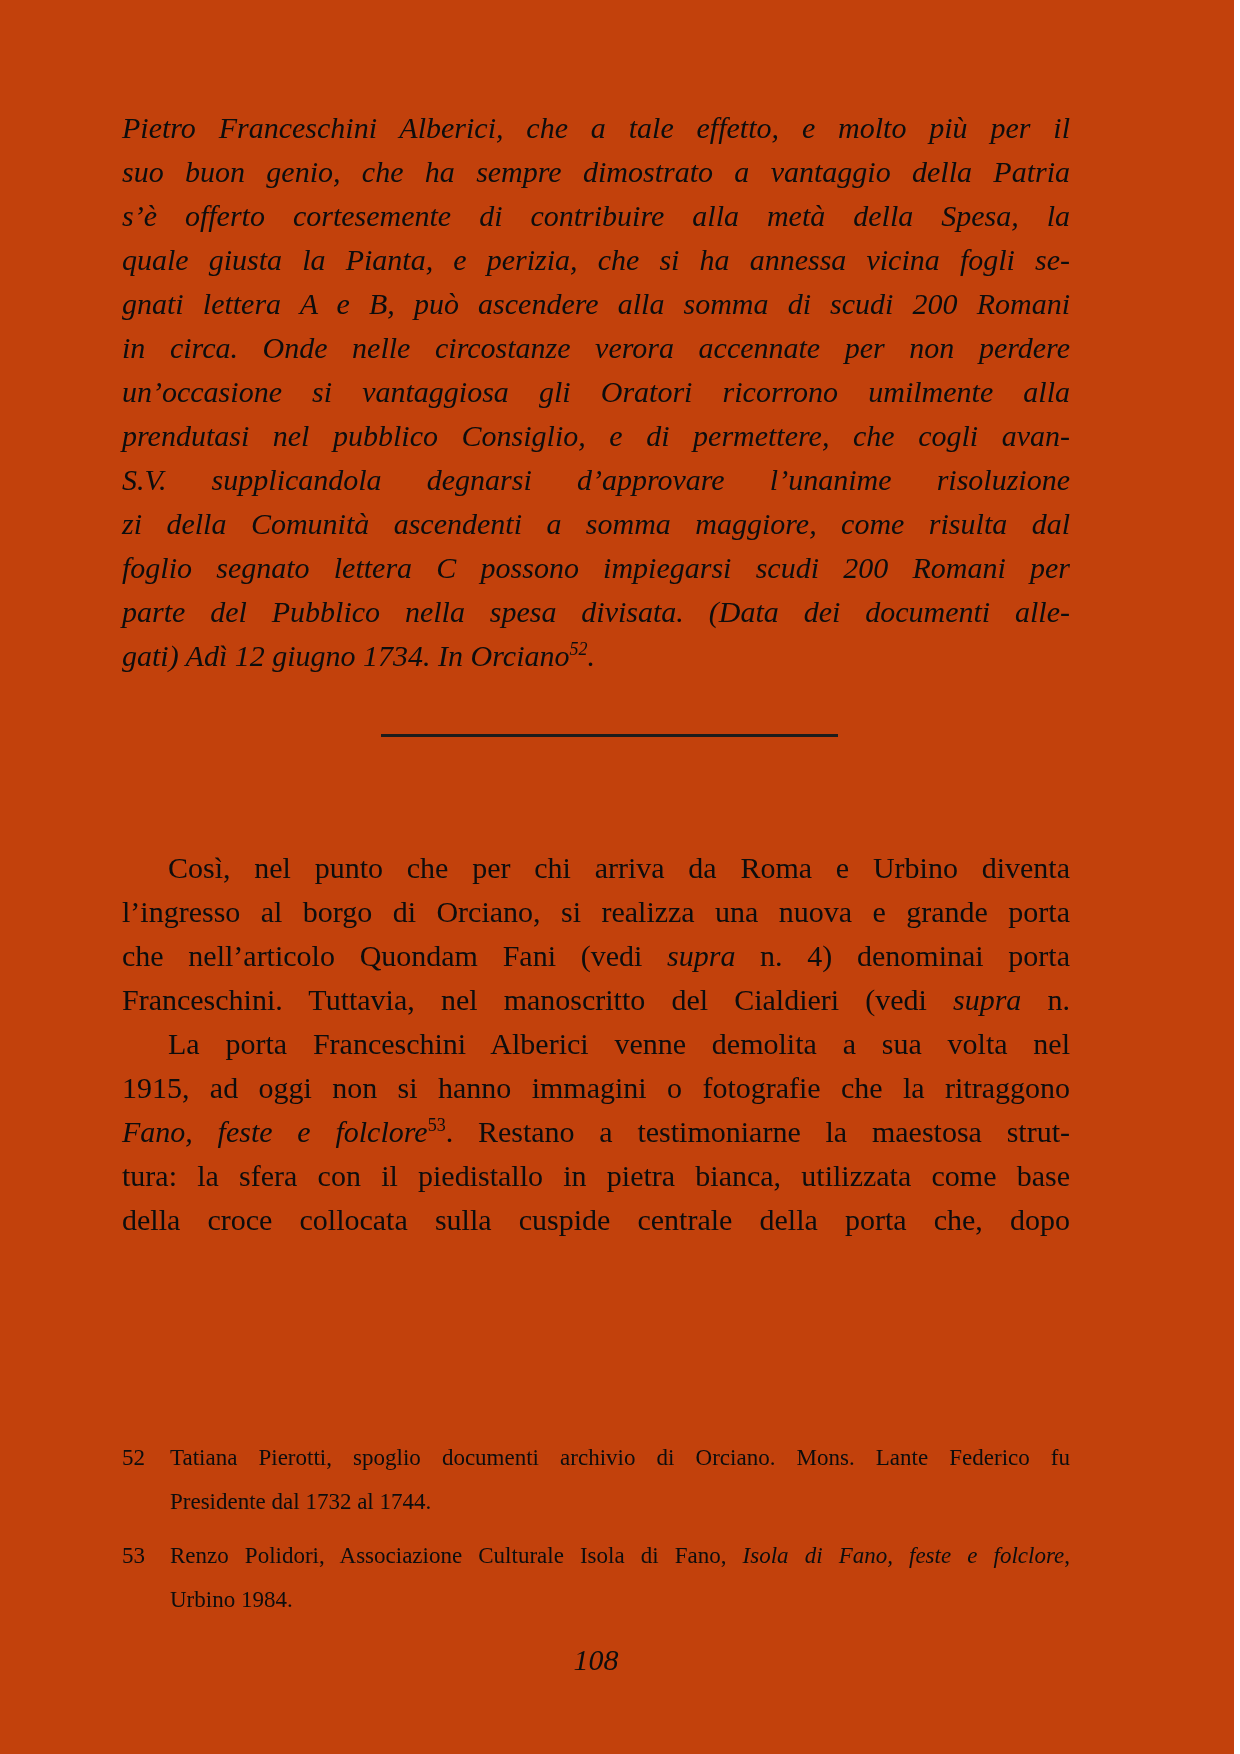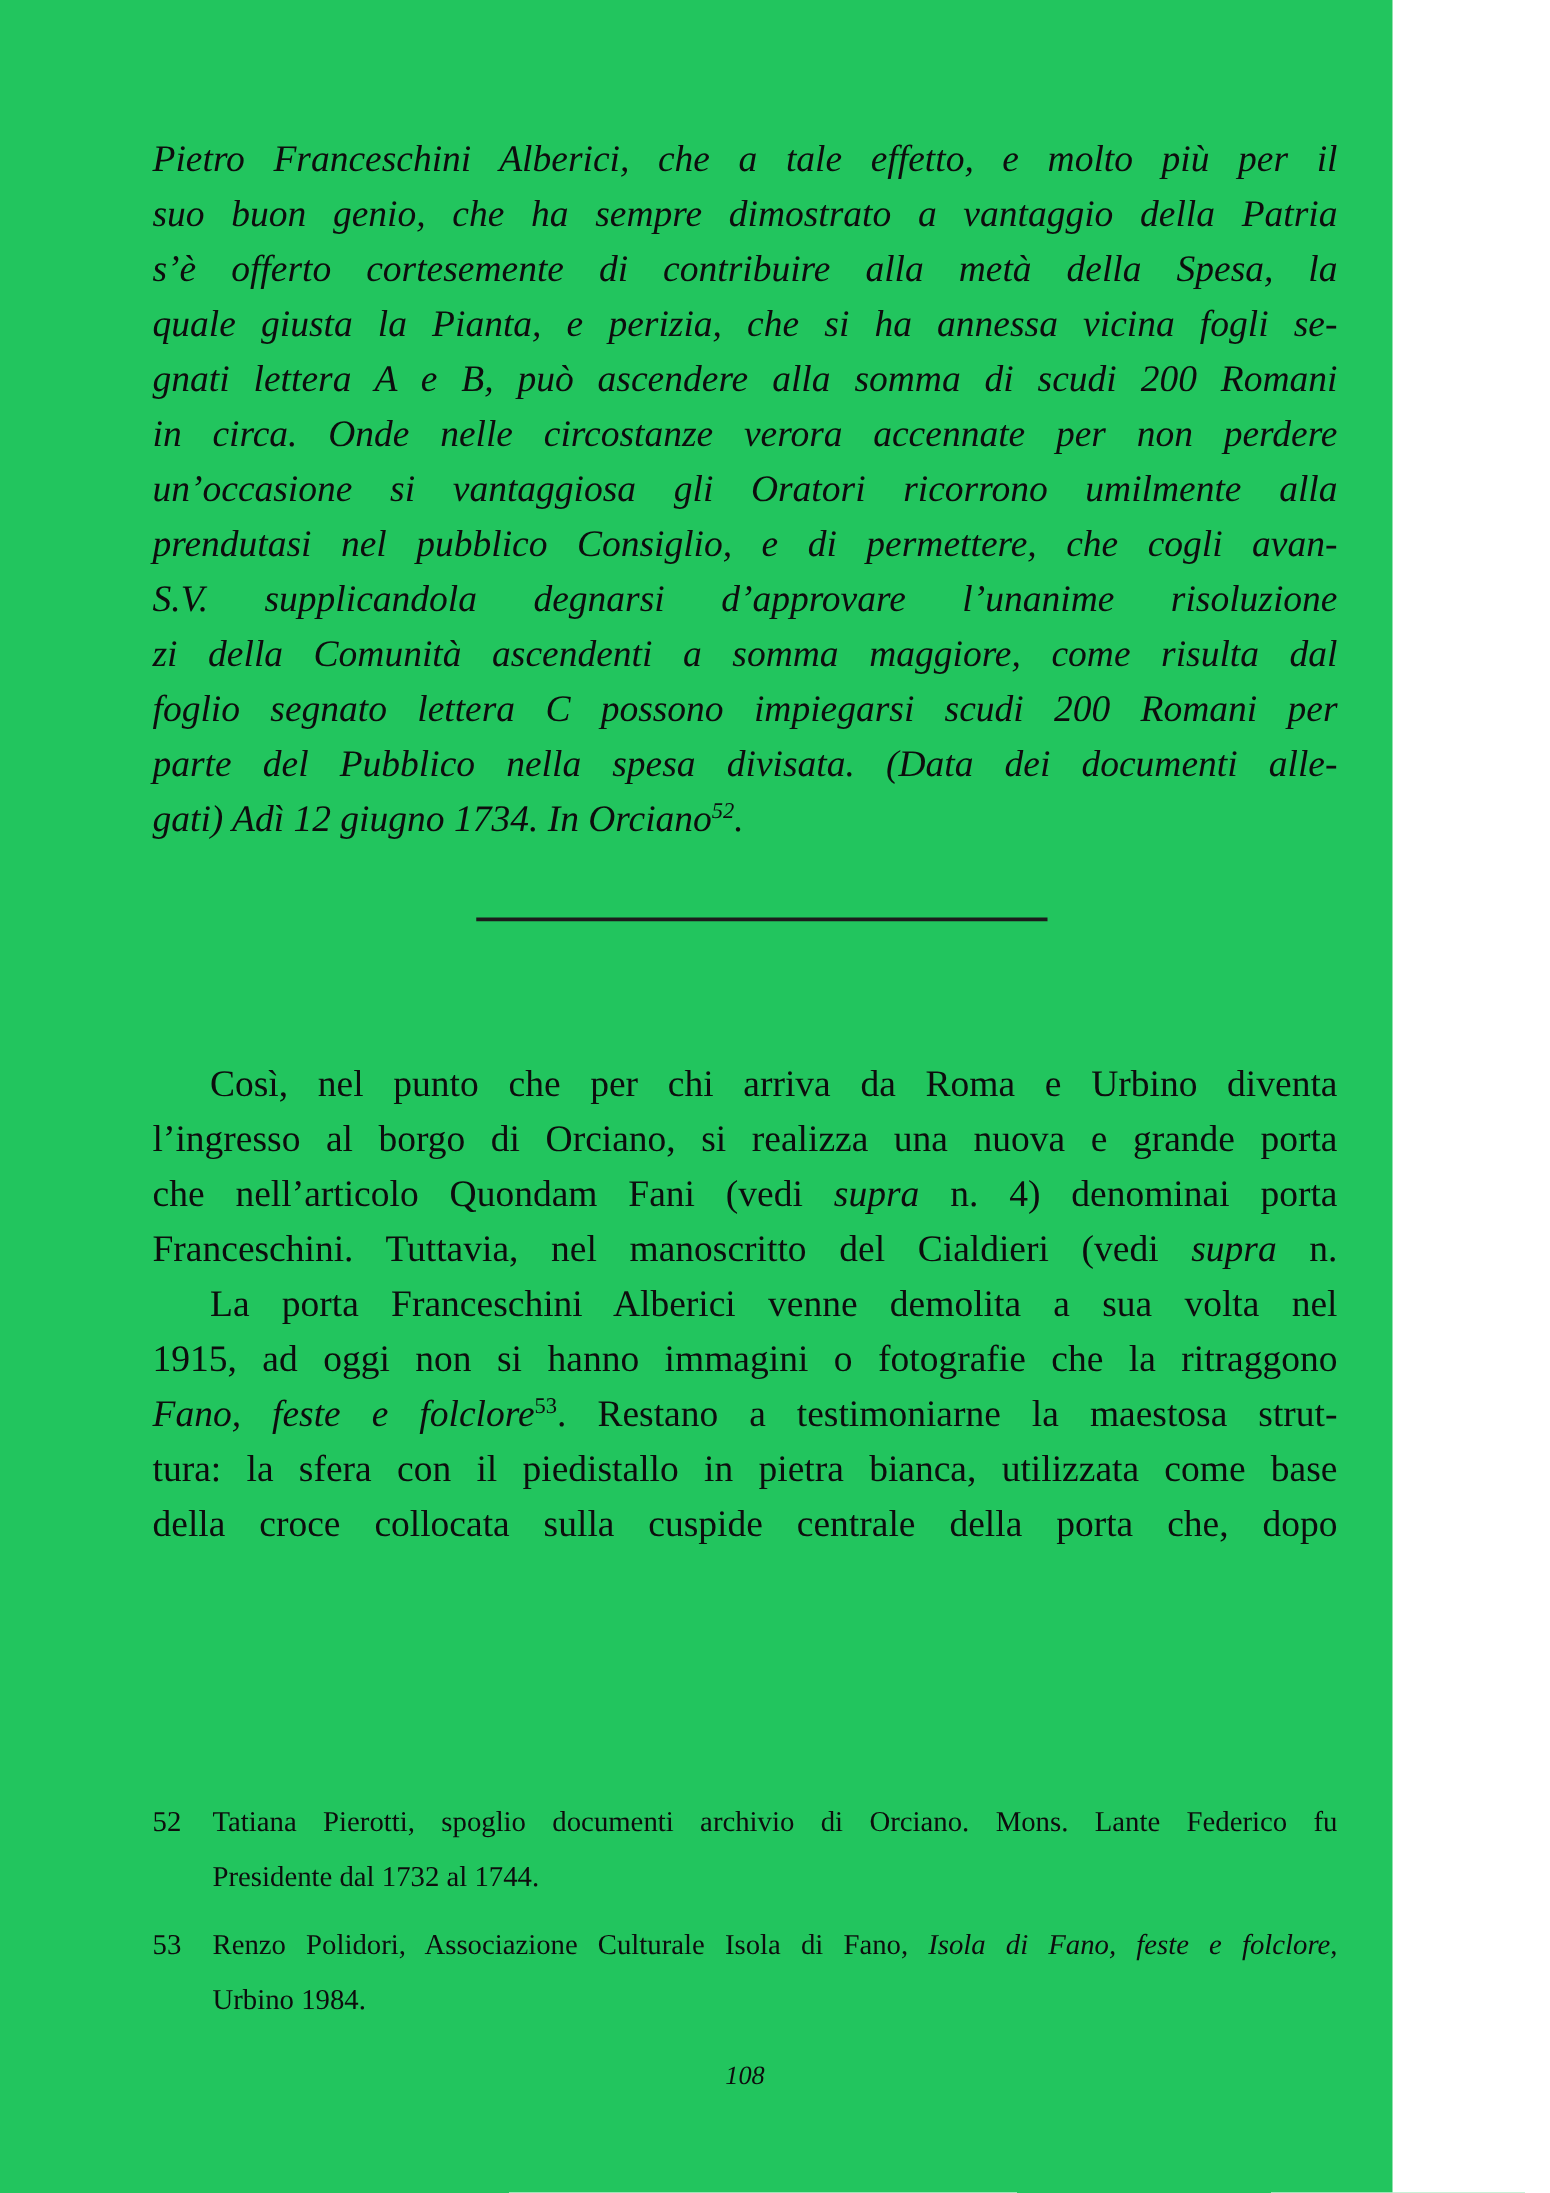--- a/index.html
+++ b/index.html
@@ -1,20 +1,20 @@
 <!DOCTYPE html>
 <html><head>
 <meta charset="utf-8">
 <style>
   html, body { margin: 0; padding: 0; background: #ffffff; }
   .page {
     position: relative;
-    width: 1114px;
+    width: 1234px;
     height: 1754px;
-    background: #22c55e;
+    background: #c2410c;
     font-family: "Liberation Serif", "DejaVu Serif", serif;
     color: #0d0d0d;
     overflow: hidden;
   }
   .content {
     position: absolute;
     left: 122px;
     width: 948px;
     top: 0;
   }
@@ -27,21 +27,21 @@
     width: 457px;
     height: 3px;
     background: #1c1c1c;
   }
   .body-block    { top: 846px; }
   .footnote-block{ top: 1436px; }
   .pagenum-block {
     top: 1638px;
     text-align: center;
     font-style: italic;
-    font-size: 21px;
+    font-size: 30px;
     line-height: 44px;
   }
   .tline {
     font-size: 30px;
     line-height: 44px;
     height: 44px;
     white-space: nowrap;
     text-align: justify;
     text-align-last: justify;
   }

